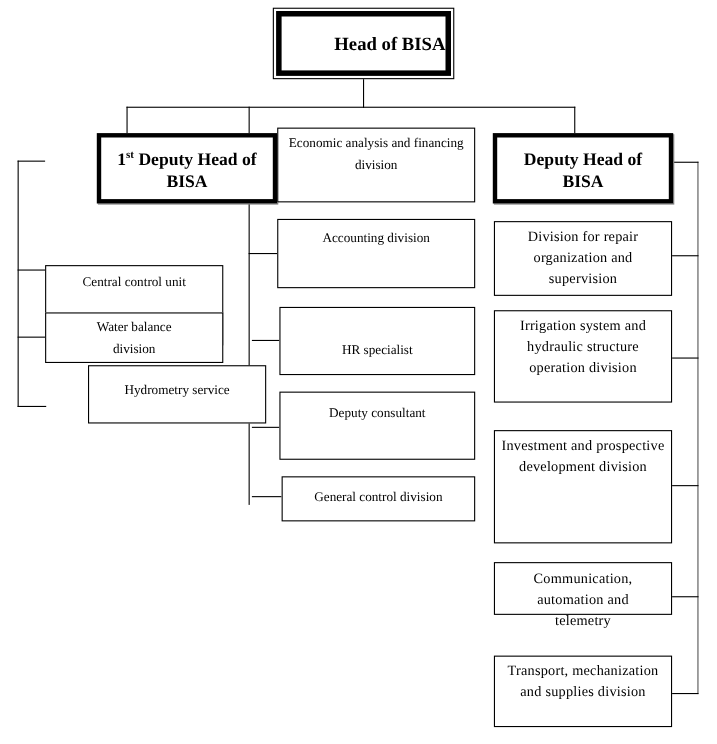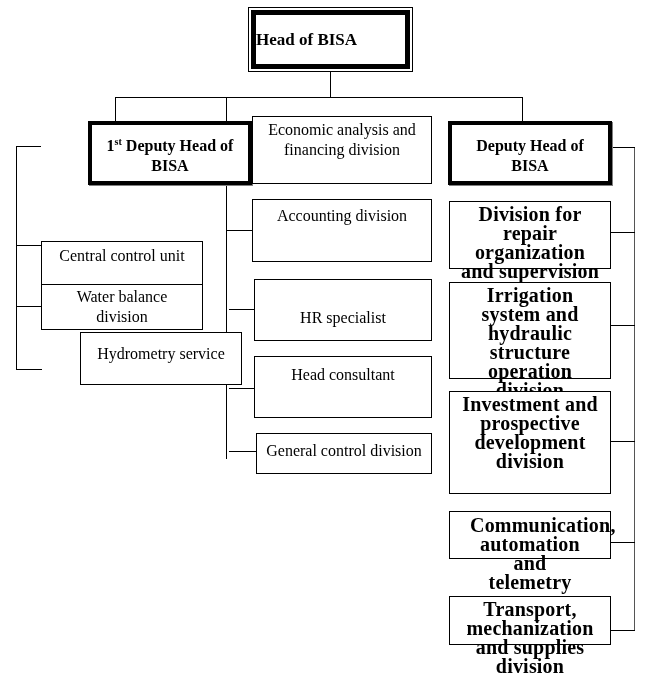--- a/index.html
+++ b/index.html
@@ -3,24 +3,24 @@
 <meta charset="utf-8">
 <style>
   html, body { margin: 0; padding: 0; background: #ffffff; }
   body { width: 652px; height: 676px; position: relative; overflow: hidden;
          font-family: "Liberation Serif", "DejaVu Serif", serif; color: #000; }
   .box { position: absolute; box-sizing: border-box; background: #fff;
          border: 1px solid #000; text-align: center; }
   .thick { border: 4px solid #000; box-shadow: 1px 1px 0 #808080; font-weight: bold; font-size: 16px; line-height: 20px; }
   .head { border: 1px solid #000; padding: 2px; }
   .head-inner { box-sizing: border-box; border: 5px solid #000; width: 100%; height: 100%;
-                display: flex; align-items: center; justify-content: flex-start;
+                display: flex; align-items: center; justify-content: flex-end;
                 font-weight: bold; font-size: 17px; }
-  .std { font-size: 16px; line-height: 20px; }
-  .small { font-size: 20px; line-height: 19px; letter-spacing: 0.2px; font-weight: bold; }
+  .std { font-size: 12px; line-height: 20px; }
+  .small { font-size: 13px; line-height: 19px; letter-spacing: 0.2px; }
   .ln { position: absolute; background: #000; }
   .h { height: 1px; }
   .v { width: 1px; }
   .grey { background: #555; }
   sup { font-size: 10px; line-height: 0; vertical-align: 6px; }
 </style>
 </head>
 <body>
 
 <div class="ln v" style="left:330px; top:71px; height:27px;"></div>
@@ -71,36 +71,36 @@
 <div class="box std" style="left:252px; top:116px; width:180px; height:68px; padding-top:3px;">
   <span>Economic analysis and financing division</span>
 </div>
 <div class="box std" style="left:252px; top:199px; width:180px; height:63px; padding-top:6px;">
   <span>Accounting division</span>
 </div>
 <div class="box std" style="left:254px; top:279px; width:178px; height:62px; padding-top:28px;">
   <span>HR specialist</span>
 </div>
 <div class="box std" style="left:254px; top:356px; width:178px; height:62px; padding-top:8px;">
-  <span>Head consultant</span>
+  <span>Deputy consultant</span>
 </div>
 <div class="box std" style="left:256px; top:433px; width:176px; height:41px; padding-top:7px;">
   <span>General control division</span>
 </div>
 
 <div class="box thick" style="left:448px; top:121px; width:164px; height:64px; padding:11px 20px 0;">
   <span>Deputy Head of BISA</span>
 </div>
 <div class="box small" style="left:449px; top:201px; width:162px; height:68px; padding:3px 8px 0;">
   <span>Division for repair organization and supervision</span>
 </div>
-<div class="box small" style="left:449px; top:282px; width:162px; height:97px; padding:3px 6px 0;">
+<div class="box small" style="left:449px; top:282px; width:162px; height:84px; padding:3px 6px 0;">
   <span>Irrigation system and hydraulic structure operation division</span>
 </div>
 <div class="box small" style="left:449px; top:391px; width:162px; height:103px; padding:3px 4px 0;">
   <span>Investment and prospective development division</span>
 </div>
 <div class="box small" style="left:449px; top:511px; width:162px; height:48px; padding:4px 20px 0;">
   <span>Communication, automation and telemetry</span>
 </div>
-<div class="box small" style="left:449px; top:596px; width:162px; height:49px; padding:3px 10px 0;">
+<div class="box small" style="left:449px; top:596px; width:162px; height:65px; padding:3px 10px 0;">
   <span>Transport, mechanization and supplies division</span>
 </div>
 
 </body></html>

